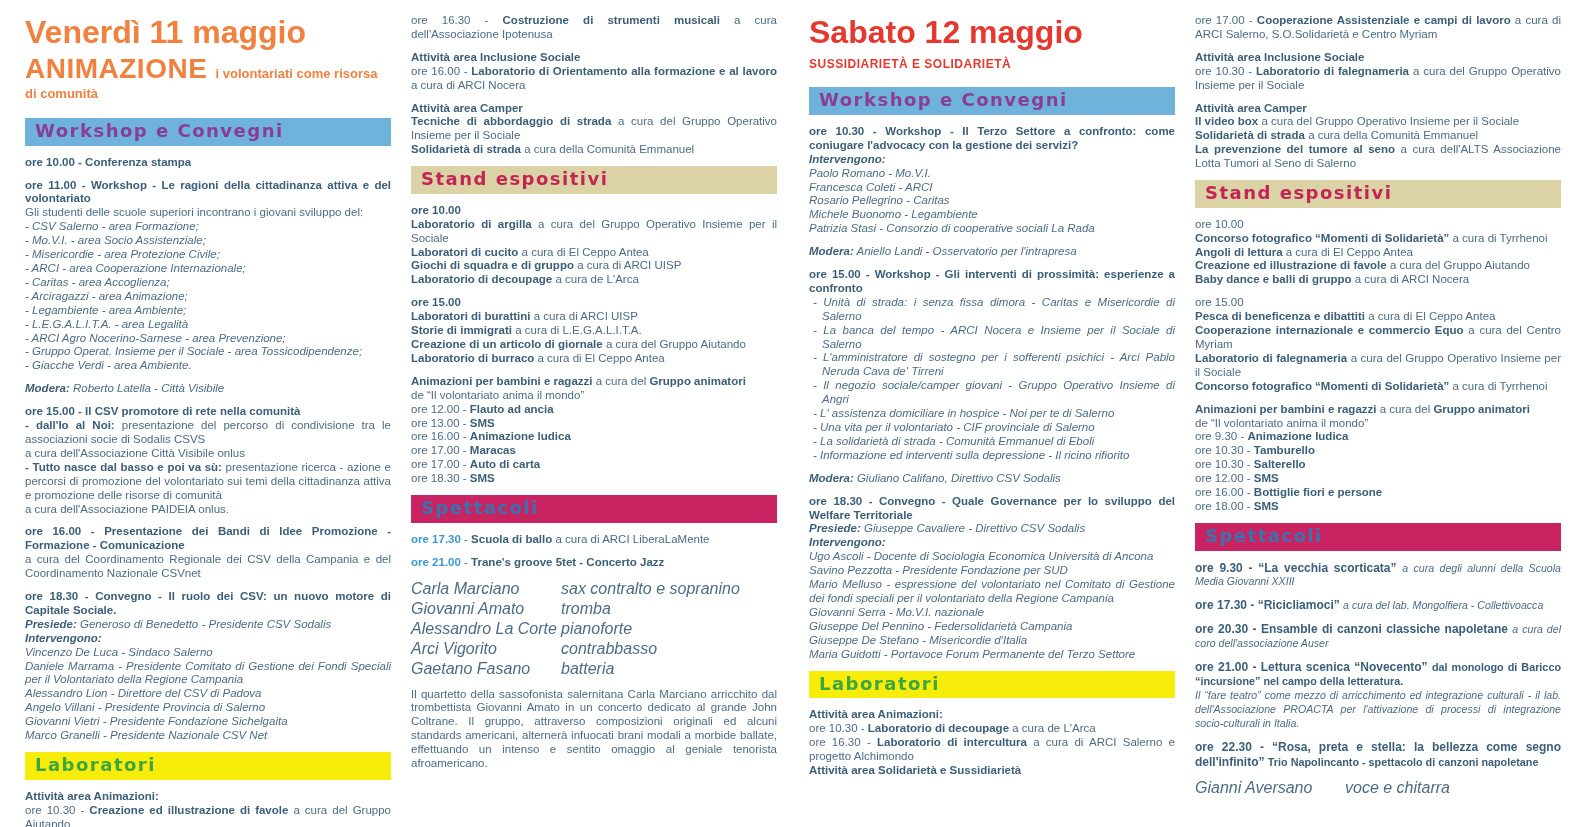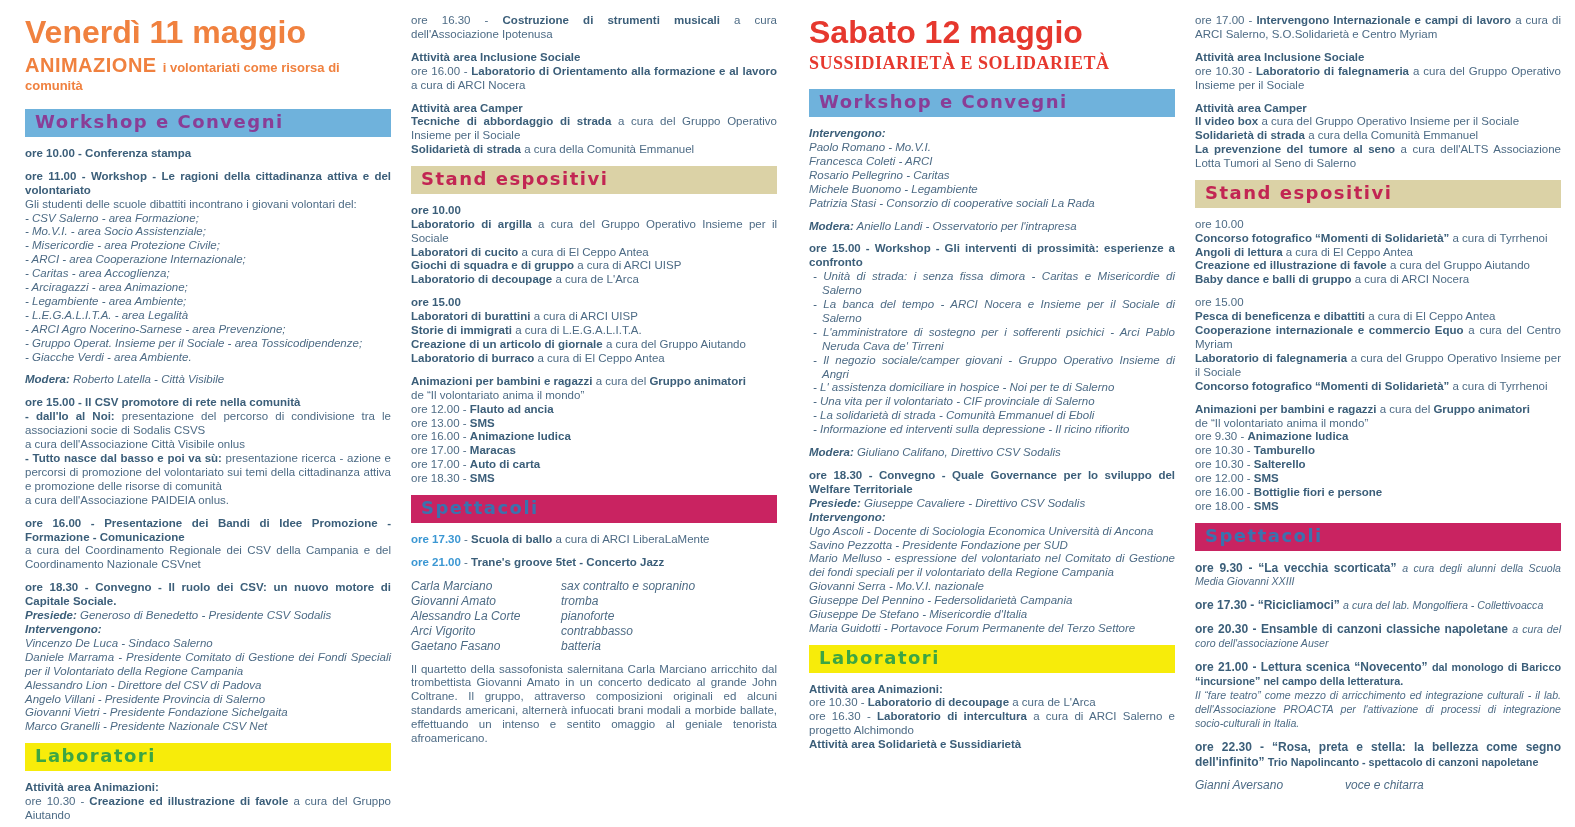--- a/index.html
+++ b/index.html
@@ -7,58 +7,58 @@
     width:1575px;height:827px;background:#ffffff;overflow:hidden;
     box-sizing:border-box;display:flex;padding:14px 14px 0 25px;
     font-family:"Liberation Sans","DejaVu Sans",sans-serif;
     color:#4d6b85;
   }
   .col{width:366px;flex:0 0 366px;}
   .col + .col{margin-left:20px;}
   .col[data-col="2"]{margin-left:32px;}
   .day-title{font-size:32px;font-weight:bold;letter-spacing:0;margin:2px 0 4px 0;line-height:1.05;}
   .day-subtitle{margin:0 0 16px 0;line-height:1.1;}
-  .sub-strong{font-size:20px;font-weight:bold;letter-spacing:0.5px;}
+  .sub-strong{font-size:28px;font-weight:bold;letter-spacing:0.5px;}
   .sub-rest{font-size:13px;font-weight:bold;}
-  .sub-caps{font-size:18px;font-weight:bold;letter-spacing:0.5px;font-family:Liberation Serif, serif;}
+  .sub-caps{font-size:12px;font-weight:bold;letter-spacing:0.5px;}
   .bar{
     font-size:18px;font-weight:bold;letter-spacing:1.5px;
     padding:3px 7px 4px 10px;margin:5px 0 10px 0;line-height:1.15;
     font-family:"DejaVu Sans","Liberation Sans",sans-serif;
   }
   .para{margin:0 0 9px 0;}
   .line{font-size:11.5px;line-height:1.21;text-align:justify;}
   .line.hang{padding-left:13px;text-indent:-9px;}
   .sr{color:#4d6b85;}
   .sb{font-weight:bold;color:#3b5e79;}
   .si{font-style:italic;color:#4d6b85;}
   .sbi{font-style:italic;font-weight:bold;color:#3b5e79;}
   .sblue{font-weight:bold;color:#3b97d3;}
   .ssm{font-style:italic;font-size:10.6px;color:#4d6b85;}
   .ssmb{font-weight:bold;font-size:10.8px;color:#3b5e79;}
   .slb{font-weight:bold;font-size:12px;color:#3b5e79;}
   .pairs{margin:0 0 9px 0;}
-  .prow{display:flex;font-size:12px;line-height:1.25;}
+  .prow{display:flex;font-size:16px;line-height:1.25;}
   .pname{width:150px;flex:0 0 150px;font-style:italic;color:#4d6b85;}
   .prole{font-style:italic;color:#4d6b85;}
 </style>
 </head>
 <body>
 
 <div class="page">
   <div class="col" data-col="0">
       <div class="day-title" style="color: rgb(240, 129, 63);">Venerdì 11 maggio</div>
       <div class="day-subtitle" style="color: rgb(240, 129, 63);"><span class="sub-strong">ANIMAZIONE </span><span class="sub-rest">i volontariati come risorsa di comunità</span></div>
       <div class="bar" style="background: rgb(111, 178, 220); color: rgb(138, 61, 150);">Workshop e Convegni</div>
       <div class="para">
         <div class="line"><span class="sb">ore 10.00 - Conferenza stampa</span></div>
       </div>
       <div class="para">
         <div class="line"><span class="sb">ore 11.00 - Workshop - Le ragioni della cittadinanza attiva e del volontariato</span></div>
-        <div class="line"><span class="sr">Gli studenti delle scuole dibattiti incontrano i giovani volontari del:</span></div>
+        <div class="line"><span class="sr">Gli studenti delle scuole superiori incontrano i giovani sviluppo del:</span></div>
         <div class="line"><span class="si">- CSV Salerno - area Formazione;</span></div>
         <div class="line"><span class="si">- Mo.V.I. - area Socio Assistenziale;</span></div>
         <div class="line"><span class="si">- Misericordie - area Protezione Civile;</span></div>
         <div class="line"><span class="si">- ARCI - area Cooperazione Internazionale;</span></div>
         <div class="line"><span class="si">- Caritas - area Accoglienza;</span></div>
         <div class="line"><span class="si">- Arciragazzi - area Animazione;</span></div>
         <div class="line"><span class="si">- Legambiente - area Ambiente;</span></div>
         <div class="line"><span class="si">- L.E.G.A.L.I.T.A. - area Legalità</span></div>
         <div class="line"><span class="si">- ARCI Agro Nocerino-Sarnese - area Prevenzione;</span></div>
         <div class="line"><span class="si">- Gruppo Operat. Insieme per il Sociale - area Tossicodipendenze;</span></div>
@@ -164,20 +164,21 @@
       </div>
       <div class="para">
         <div class="line"><span class="sr">Il quartetto della sassofonista salernitana Carla Marciano arricchito dal trombettista Giovanni Amato in un concerto dedicato al grande John Coltrane. Il gruppo, attraverso composizioni originali ed alcuni standards americani, alternerà infuocati brani modali a morbide ballate, effettuando un intenso e sentito omaggio al geniale tenorista afroamericano.</span></div>
       </div>
     </div>
   <div class="col" data-col="2">
       <div class="day-title" style="color: rgb(230, 56, 46);">Sabato 12 maggio</div>
       <div class="day-subtitle" style="color: rgb(230, 56, 46);"><span class="sub-caps">SUSSIDIARIETÀ E SOLIDARIETÀ</span></div>
       <div class="bar" style="background: rgb(111, 178, 220); color: rgb(138, 61, 150);">Workshop e Convegni</div>
       <div class="para">
+        <div class="line"><span class="sb">ore 10.30 - Workshop - Il Terzo Settore a confronto: come coniugare l'advocacy con la gestione dei servizi?</span></div>
         <div class="line"><span class="sbi">Intervengono:</span></div>
         <div class="line"><span class="si">Paolo Romano - Mo.V.I.</span></div>
         <div class="line"><span class="si">Francesca Coleti - ARCI</span></div>
         <div class="line"><span class="si">Rosario Pellegrino - Caritas</span></div>
         <div class="line"><span class="si">Michele Buonomo - Legambiente</span></div>
         <div class="line"><span class="si">Patrizia Stasi - Consorzio di cooperative sociali La Rada</span></div>
       </div>
       <div class="para">
         <div class="line"><span class="sbi">Modera:</span><span class="si"> Aniello Landi - Osservatorio per l'intrapresa</span></div>
       </div>
@@ -210,21 +211,21 @@
       <div class="bar" style="background: rgb(247, 236, 10); color: rgb(60, 166, 67);">Laboratori</div>
       <div class="para">
         <div class="line"><span class="sb">Attività area Animazioni:</span></div>
         <div class="line"><span class="sr">ore 10.30 - </span><span class="sb">Laboratorio di decoupage</span><span class="sr"> a cura de L'Arca</span></div>
         <div class="line"><span class="sr">ore 16.30 - </span><span class="sb">Laboratorio di intercultura</span><span class="sr"> a cura di ARCI Salerno e progetto Alchimondo</span></div>
         <div class="line"><span class="sb">Attività area Solidarietà e Sussidiarietà</span></div>
       </div>
     </div>
   <div class="col" data-col="3">
       <div class="para">
-        <div class="line"><span class="sr">ore 17.00 - </span><span class="sb">Intervengono Internazionale e campi di lavoro</span><span class="sr"> a cura di ARCI Salerno, S.O.Solidarietà e Centro Myriam</span></div>
+        <div class="line"><span class="sr">ore 17.00 - </span><span class="sb">Cooperazione Assistenziale e campi di lavoro</span><span class="sr"> a cura di ARCI Salerno, S.O.Solidarietà e Centro Myriam</span></div>
       </div>
       <div class="para">
         <div class="line"><span class="sb">Attività area Inclusione Sociale</span></div>
         <div class="line"><span class="sr">ore 10.30 - </span><span class="sb">Laboratorio di falegnameria</span><span class="sr"> a cura del Gruppo Operativo Insieme per il Sociale</span></div>
       </div>
       <div class="para">
         <div class="line"><span class="sb">Attività area Camper</span></div>
         <div class="line"><span class="sb">Il video box</span><span class="sr"> a cura del Gruppo Operativo Insieme per il Sociale</span></div>
         <div class="line"><span class="sb">Solidarietà di strada</span><span class="sr"> a cura della Comunità Emmanuel</span></div>
         <div class="line"><span class="sb">La prevenzione del tumore al seno</span><span class="sr"> a cura dell'ALTS Associazione Lotta Tumori al Seno di Salerno</span></div>

